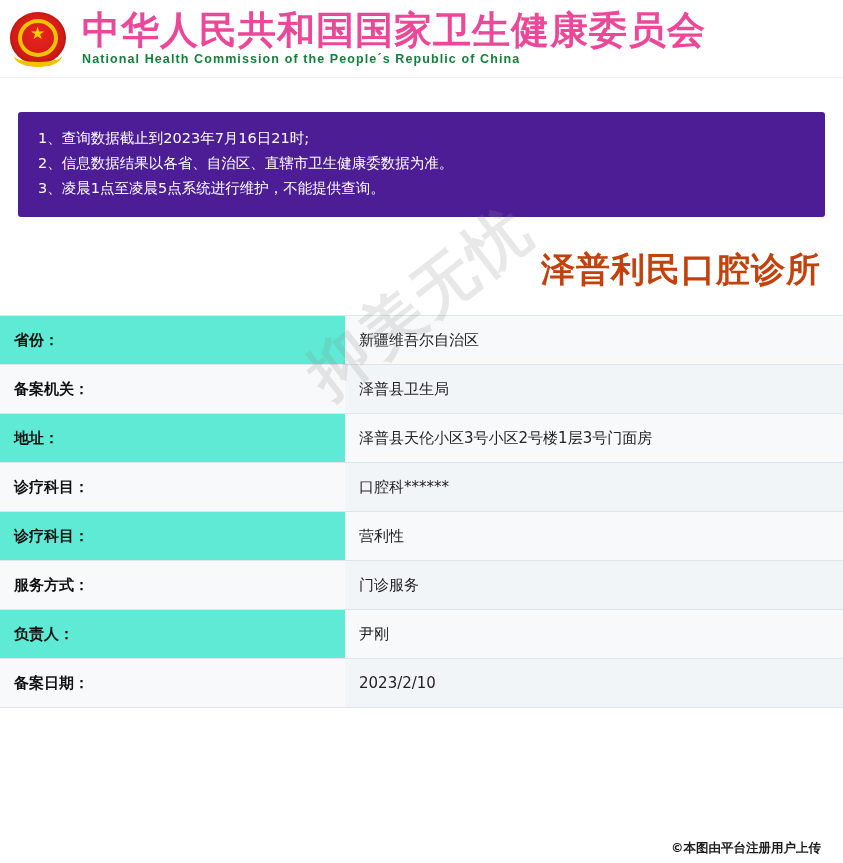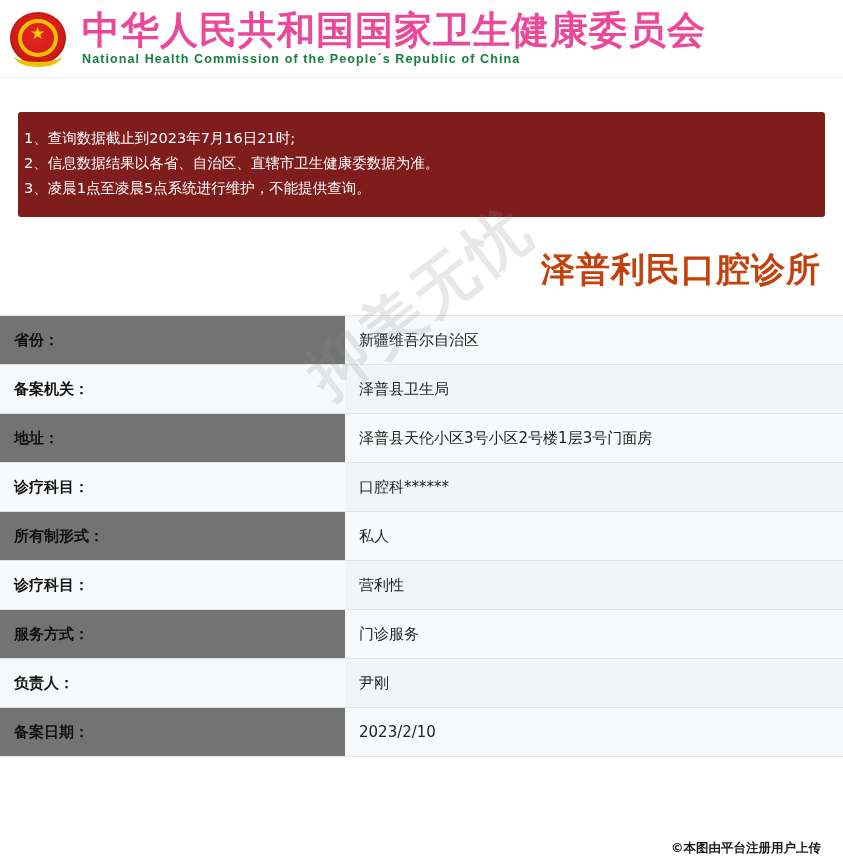--- a/index.html
+++ b/index.html
@@ -85,24 +85,24 @@
     letter-spacing: 1.1px;
     line-height: 18px;
     white-space: nowrap;
   }
 
   
   .notice-wrap {
     padding: 34px 18px 0 18px;
   }
   .notice {
-    background: #7f1d1d;
+    background: #4c1d95;
     color: #ffffff;
     border-radius: 3px;
-    padding: 14px 22px 16px 6px;
+    padding: 14px 22px 16px 20px;
   }
   .notice-line {
     font-family: "DejaVu Sans", sans-serif;
     font-size: 14.5px;
     line-height: 25px;
     white-space: nowrap;
   }
 
   
   .clinic-name {
@@ -127,21 +127,21 @@
     height: 46px;
     font-size: 15px;
     font-family: "DejaVu Sans", sans-serif;
     vertical-align: middle;
   }
   .info-table tr td.label {
     width: 330px;
     padding-left: 14px;
     font-weight: bold;
     color: #111;
-    background: #737373;
+    background: #5eead4;
   }
   .info-table tr td.value {
     padding-left: 14px;
     color: #222;
     background: #f7f9fb;
   }
   .info-table tr:nth-child(even) td.label { background:#f7f9fb; }
   .info-table tr:nth-child(even) td.value { background:#f2f5f8; }
 
   
@@ -208,24 +208,20 @@
     </tr>
     <tr>
       <td class="label">地址：</td>
       <td class="value">泽普县天伦小区3号小区2号楼1层3号门面房</td>
     </tr>
     <tr>
       <td class="label">诊疗科目：</td>
       <td class="value">口腔科******</td>
     </tr>
     <tr>
-      <td class="label">所有制形式：</td>
-      <td class="value">私人</td>
-    </tr>
-    <tr>
       <td class="label">诊疗科目：</td>
       <td class="value">营利性</td>
     </tr>
     <tr>
       <td class="label">服务方式：</td>
       <td class="value">门诊服务</td>
     </tr>
     <tr>
       <td class="label">负责人：</td>
       <td class="value">尹刚</td>

